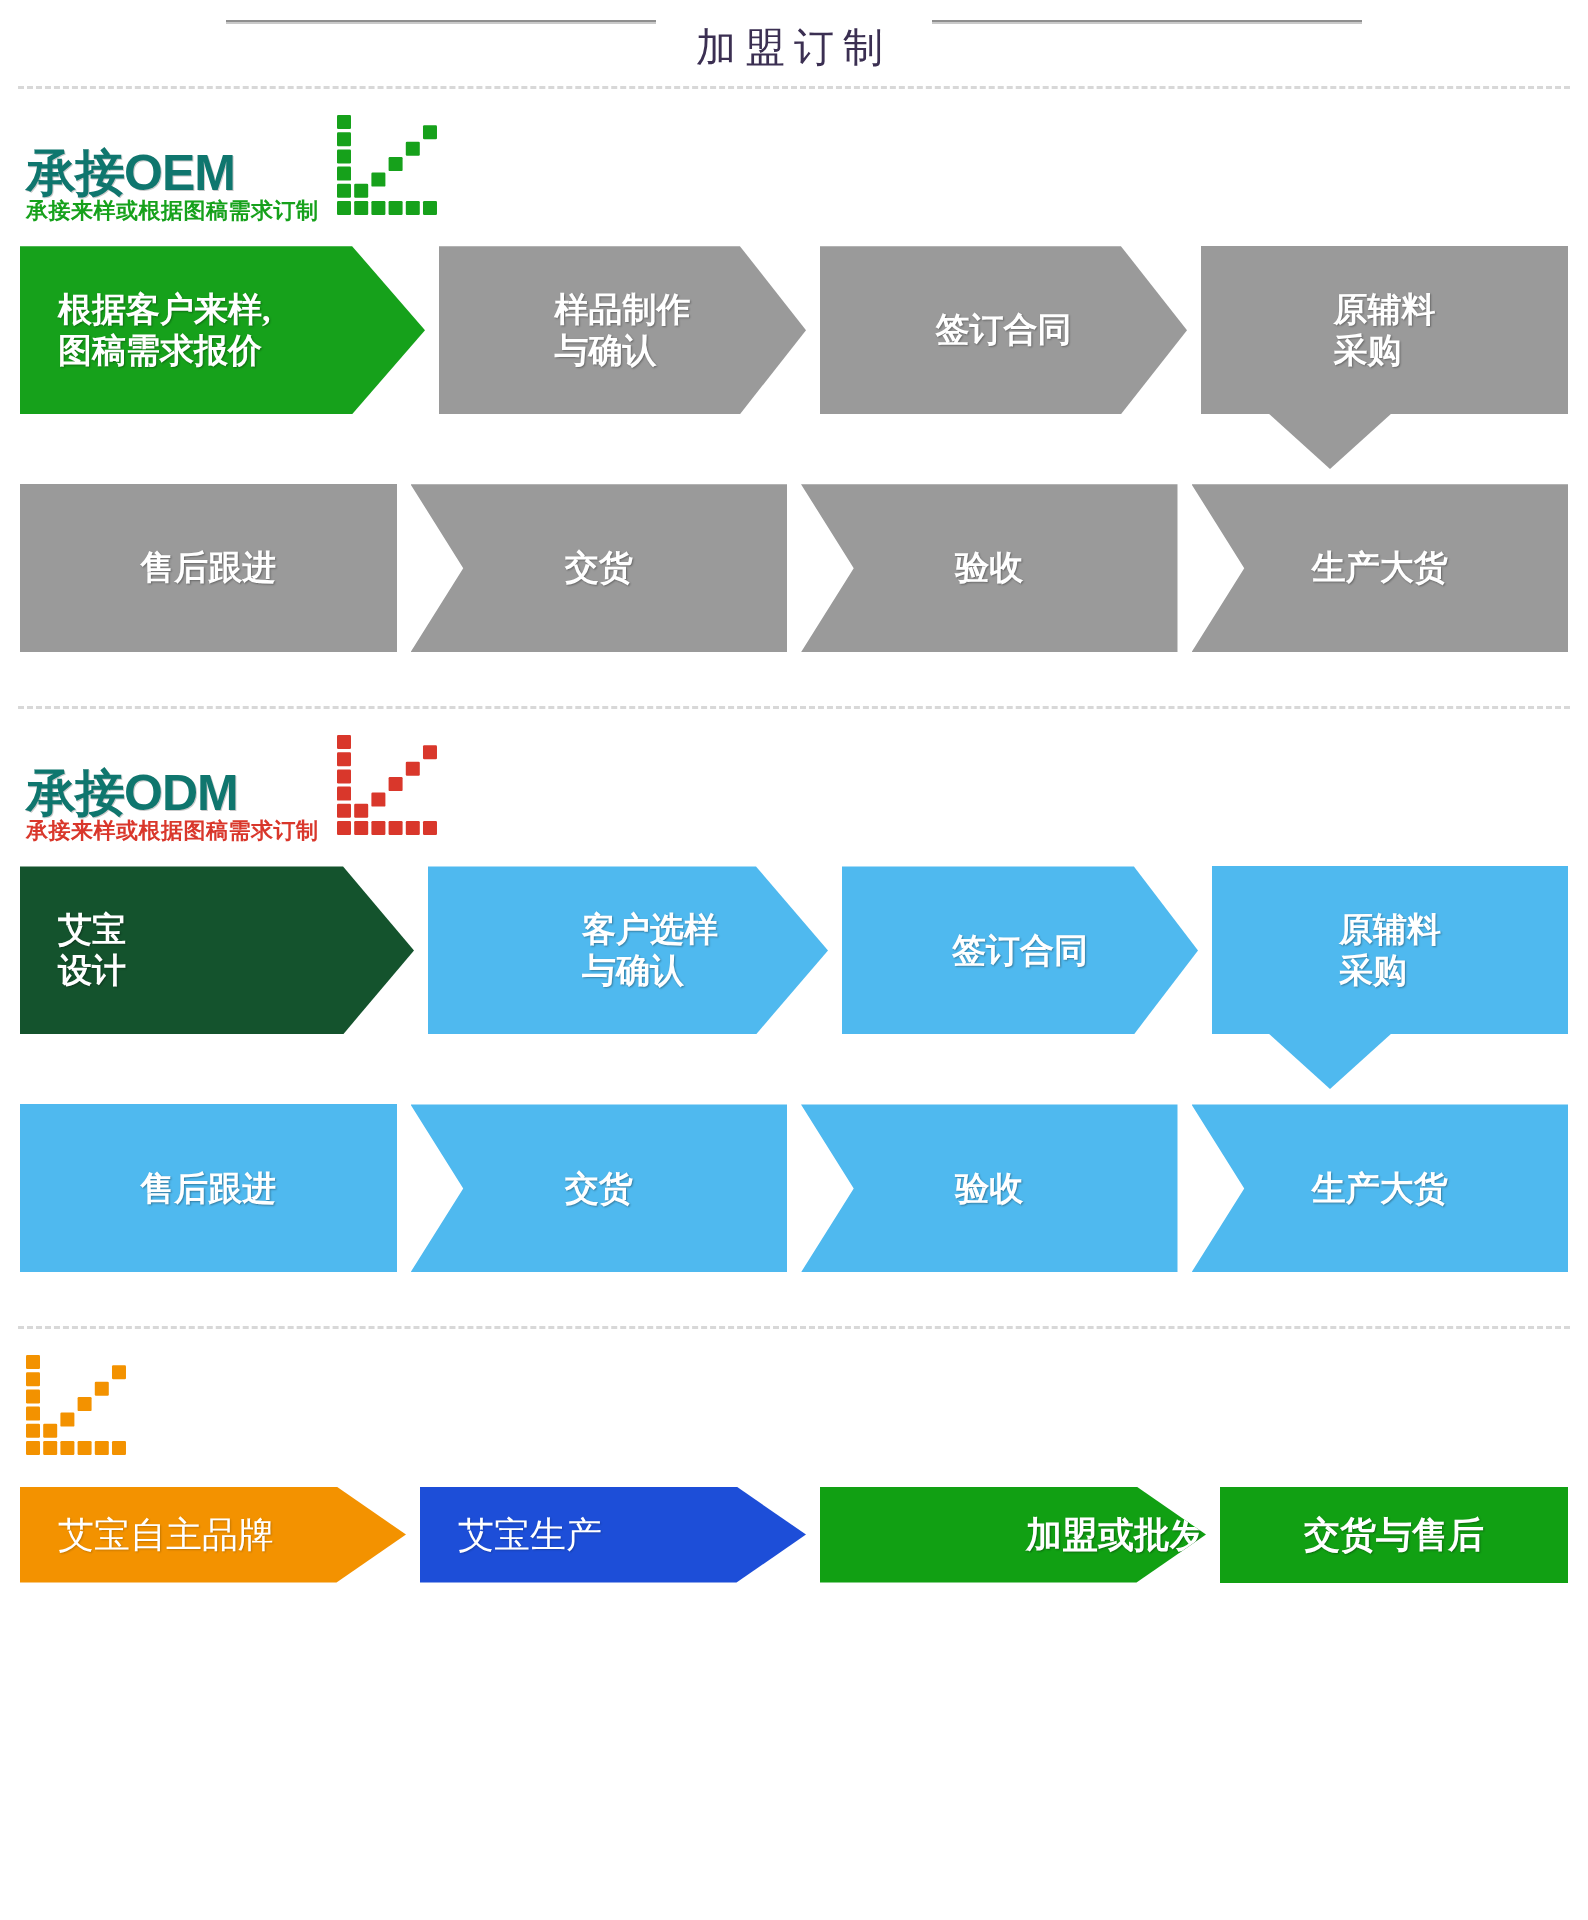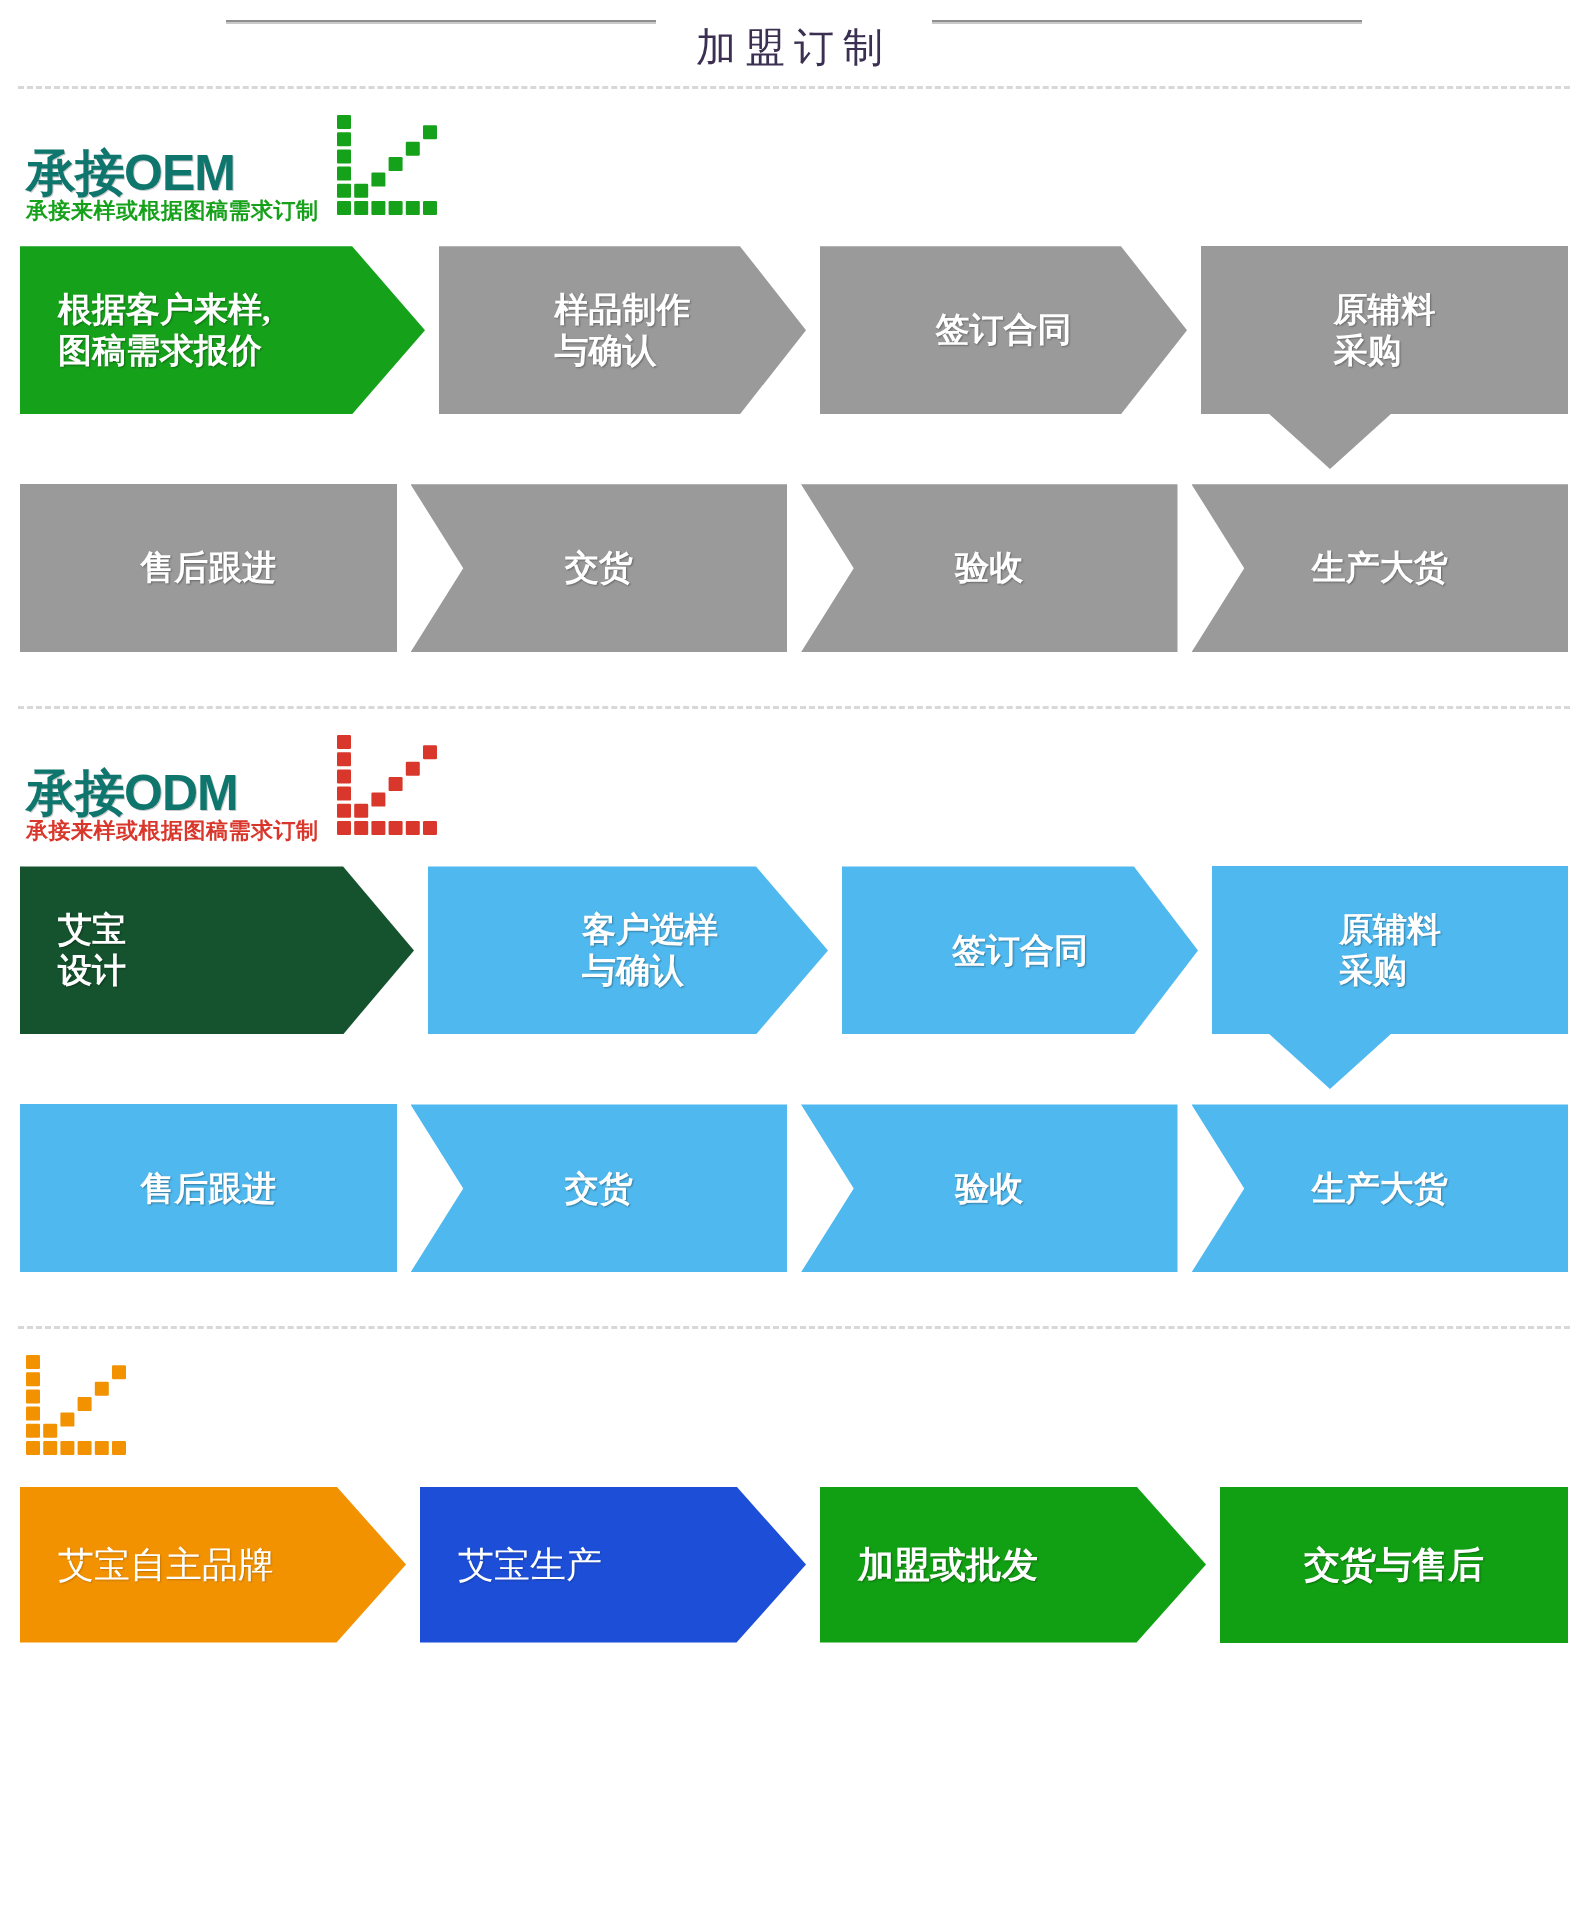--- a/index.html
+++ b/index.html
@@ -112,21 +112,21 @@
   
   .down-arrow {
     position: absolute;
     width: 0; height: 0;
     border-left: 62px solid transparent;
     border-right: 62px solid transparent;
     z-index: 2;
   }
 
   
-  .obm-row .chev { height: 156px; font-size: 36px; }
+  .obm-row .chev { height: 96px; font-size: 36px; }
   .obm-row .chev.thin { font-weight: normal; text-shadow: 1px 1px 2px rgba(0,0,0,.2); }
   .spacer-md { height: 40px; }
 </style>
 </head>
 <body>
 
 <div class="page-header">
   <div class="hdr-rule left"></div>
   <div class="hdr-title">加盟订制</div>
   <div class="hdr-rule right"></div>
@@ -243,18 +243,18 @@
             <rect x="17.2" y="68.8" width="14" height="14" fill="#f39200" rx="1.2"></rect>
             <rect x="34.4" y="57.6" width="14" height="14" fill="#f39200" rx="1.2"></rect>
             <rect x="51.6" y="42.1" width="14" height="14" fill="#f39200" rx="1.2"></rect>
             <rect x="68.8" y="26.7" width="14" height="14" fill="#f39200" rx="1.2"></rect>
             <rect x="86.0" y="10.3" width="14" height="14" fill="#f39200" rx="1.2"></rect>
           </svg></div>
       </div>
       <div class="flow-row r1 obm-row">
         <div class="chev right thin" style="background: rgb(243, 146, 0);"><span class="label">艾宝自主品牌</span></div>
         <div class="chev right thin" style="background: #1d4ed8;"><span class="label">艾宝生产</span></div>
-        <div class="chev right" style="background: rgb(17, 160, 19);"><span class="label">加盟或批发</span></div>
+        <div class="chev right" style="background: rgb(17, 160, 19); justify-content: flex-end;"><span class="label">加盟或批发</span></div>
         <div class="chev plain" style="background: rgb(17, 160, 19);"><span class="label">交货与售后</span></div>
       </div>
       <div class="spacer-md"></div>
     </div>
   </div>
 
 </body></html>

